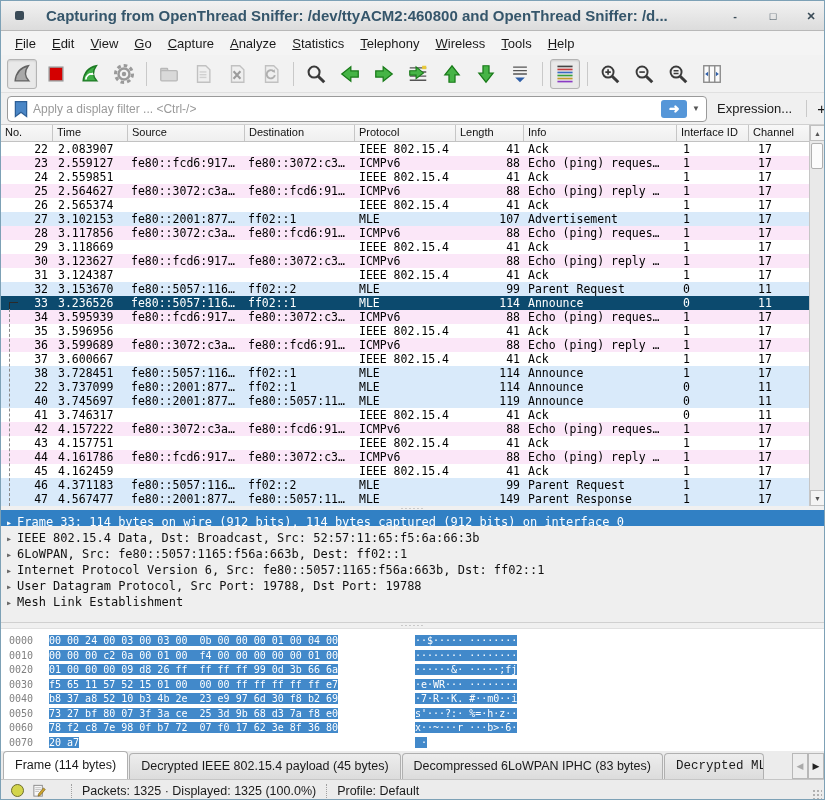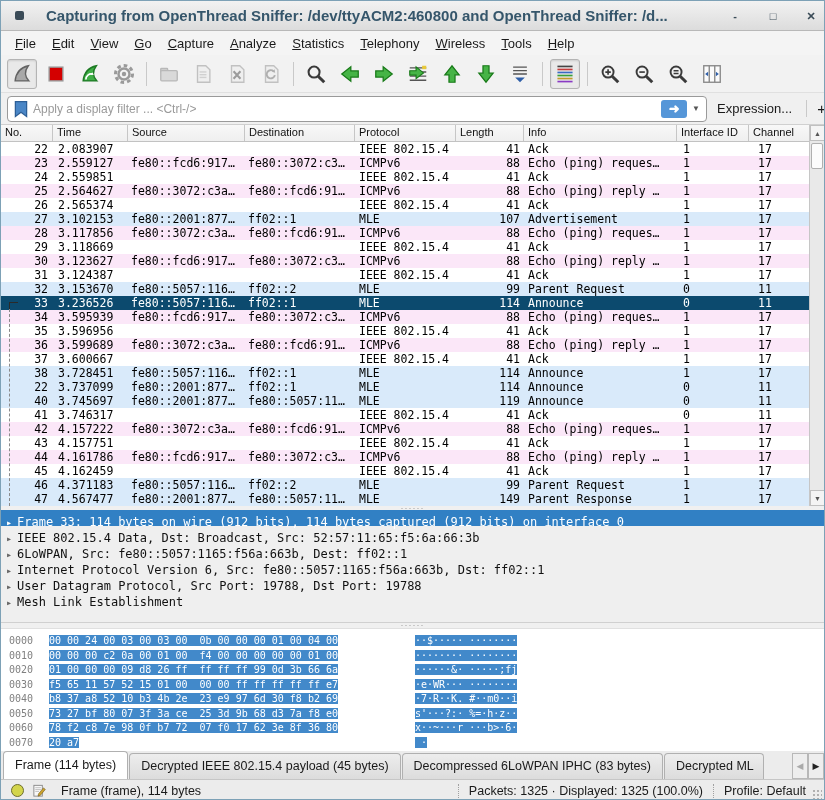--- a/index.html
+++ b/index.html
@@ -98,21 +98,21 @@
   .hx-ascii-wrap { display:inline-block; margin-left:14px; }
   .hx-sel { background:#4289ca; color:#ffffff; }
 
   
   .tabbar { position:absolute; left:0; top:750px; width:100%; height:28px; background:#ececec;
     display:flex; align-items:flex-end; padding-left:2px; }
   .tab { height:26px; line-height:24px; font-size:12.5px; color:#1a1a1a; padding:0 11px;
     border:1px solid #b0b0b0; border-bottom:none; border-radius:4px 4px 0 0; background:linear-gradient(#ededed,#dcdcdc);
     margin-right:1px; white-space:nowrap; overflow:hidden; }
   .tab.active { background:#ffffff; font-weight:normal; height:28px; line-height:26px; }
-  .tab.cut { max-width:100px; text-overflow:clip; }
+  .tab.cut { max-width:100px; text-overflow:clip;font-family:Liberation Mono, monospace; }
   .tab-arrows { margin-left:auto; display:flex; height:26px; }
   .tab-arrow { width:16px; display:flex; align-items:center; justify-content:center; font-size:9px; color:#222; border:1px solid #b8b8b8; background:#eee; }
   .tab-arrow.disabled { color:#aaa; }
 
   
   .statusbar { position:absolute; left:0; top:778px; width:100%; height:22px; background:#ececec; border-top:1px solid #c6c6c6;
     display:flex; align-items:center; font-size:12.5px; color:#1a1a1a; }
   .expert-dot { width:13px; height:13px; border-radius:50%; background:#d3d54c; border:1px solid #6e6e2e; margin:0 8px 0 10px; }
   .comment-icon { width:15px; height:15px; margin-right:14px; }
   .status-left { flex:1; white-space:nowrap; }
@@ -688,21 +688,20 @@
       </div>
     </div>
 
   <div class="statusbar">
     <div class="expert-dot"></div>
     <svg class="comment-icon" viewBox="0 0 16 16">
       <rect x="2" y="2.5" width="9" height="11.5" fill="#f8f8f8" stroke="#8a8a8a"></rect>
       <path d="M3.5 5 h6 M3.5 7 h6 M3.5 9 h4" stroke="#b0b0b0" stroke-width="0.8"></path>
       <path d="M7 11.5 l5.2 -6.3 2 1.6 -5.2 6.3 -2.6 0.9 Z" fill="#caa22e" stroke="#6e5414" stroke-width="0.6"></path>
     </svg>
-    <div class="status-left">Frame (frame), 114 bytes</div>
     <div class="status-sep"></div>
     <div class="status-mid">Packets: 1325 · Displayed: 1325 (100.0%)</div>
     <div class="status-sep"></div>
     <div class="status-right">Profile: Default</div>
     <div class="grip"></div>
   </div>
 
 </div>
 
 </body></html>

